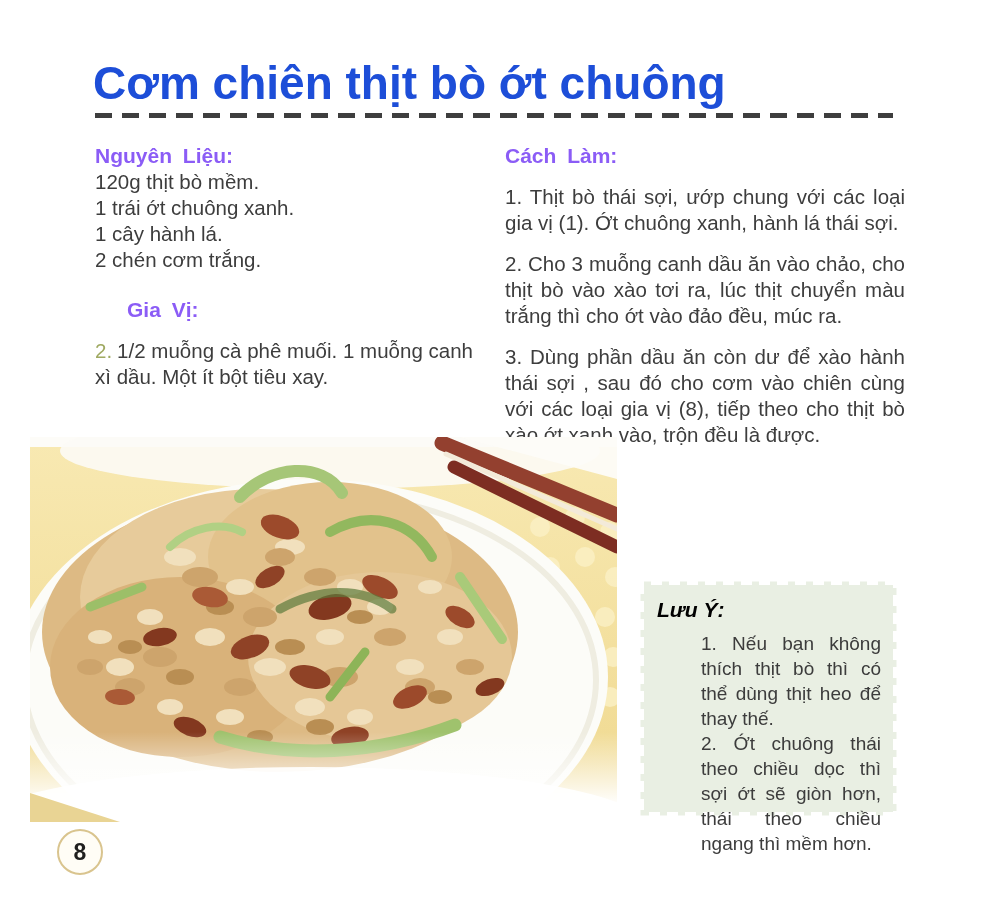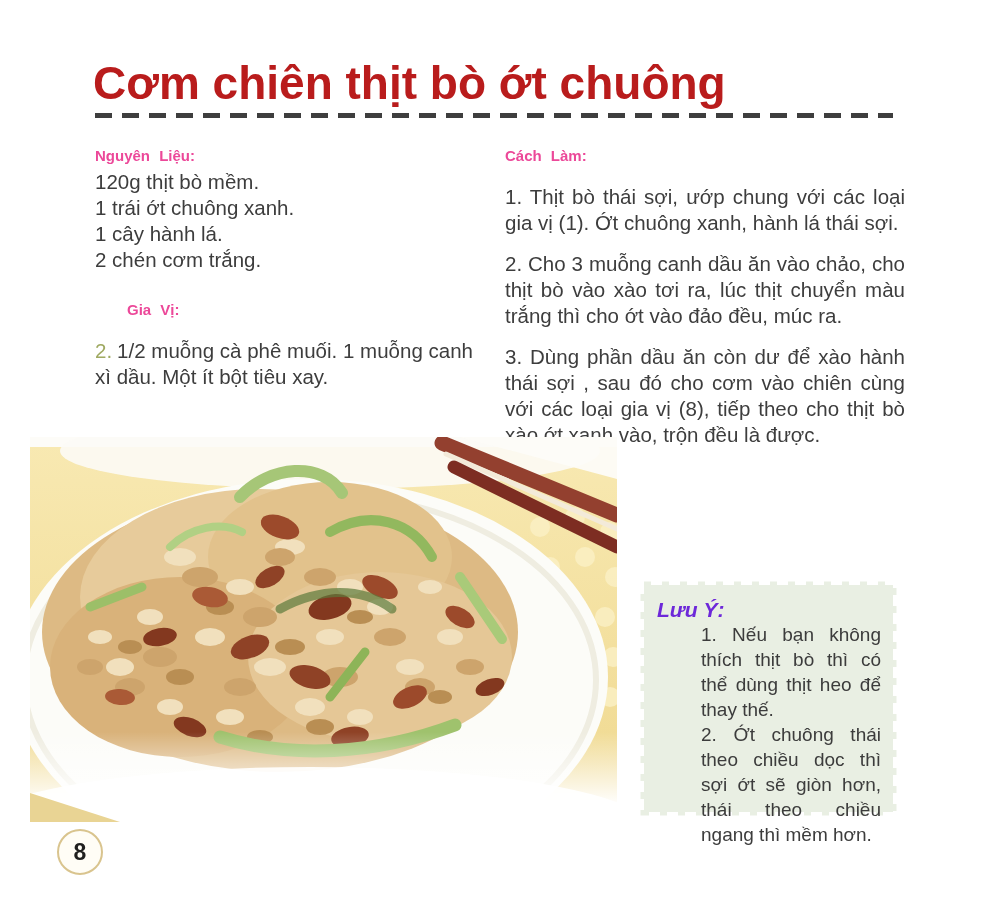--- a/index.html
+++ b/index.html
@@ -4,49 +4,50 @@
 <style>
   * { margin:0; padding:0; box-sizing:border-box; }
   html,body { background:#ffffff; }
   body { font-family:"Liberation Sans", sans-serif; }
   .page {
     position:relative; width:1000px; height:899px; background:#ffffff;
     overflow:hidden;
   }
   .title {
     position:absolute; left:93px; top:56px;
-    font-size:46px; font-weight:bold; color:#b91c1c; letter-spacing:0px;
+    font-size:46px; font-weight:bold; color:#1d4ed8; letter-spacing:0px;
     white-space:nowrap;
   }
   .dash-rule {
     position:absolute; left:95px; top:113px; width:798px; height:5px;
     background:repeating-linear-gradient(90deg,#3e3e3e 0 17px, transparent 17px 27px);
   }
   .col { position:absolute; top:143px; color:#3d3d3d; font-size:20.5px; line-height:26px; }
   .col-left  { left:95px;  width:378px; }
   .col-right { left:505px; width:400px; }
-  .sec-head { font-weight:bold; color:#ec4899; font-size:15px; word-spacing:5px; line-height:26px; }
+  .sec-head { font-weight:bold; color:#8b5cf6; font-size:21px; word-spacing:5px; line-height:26px; }
   .ing-line { white-space:nowrap; }
   .seas, .step { text-align:justify;margin-top:15px; }
   .num { color:#9fa961; margin-right:5px; }
   .mt { margin-top:24px;margin-left:32px; }
 
   .photo-wrap { position:absolute; left:30px; top:437px; width:587px; height:388px; }
   .photo-wrap svg { display:block; }
 
   .note {
     position:absolute; left:636px; top:577px; width:265px; height:243px;
   }
   .note .stamp { position:absolute; left:0; top:0; }
   .note-inner {
     position:absolute; left:21px; top:21px; right:20px; bottom:14px;
     color:#3c3c3c;
   }
   .note-head {
-    font-style:italic; font-weight:bold; color:#6d28d9; font-size:21px;
+    font-style:italic; font-weight:bold; color:#000000; font-size:21px;
+    margin-bottom:9px;
   }
   .note-item { font-size:19px; line-height:25px; text-align:justify;margin-left:44px; }
 
   .page-num {
     position:absolute; left:57px; top:829px; width:46px; height:46px;
     border:2px solid #d9c48e; border-radius:50%; background:#fffdf6;
     display:flex; align-items:center; justify-content:center;
     font-size:23px; font-weight:bold; color:#1f1f1f;
   }
 </style>

